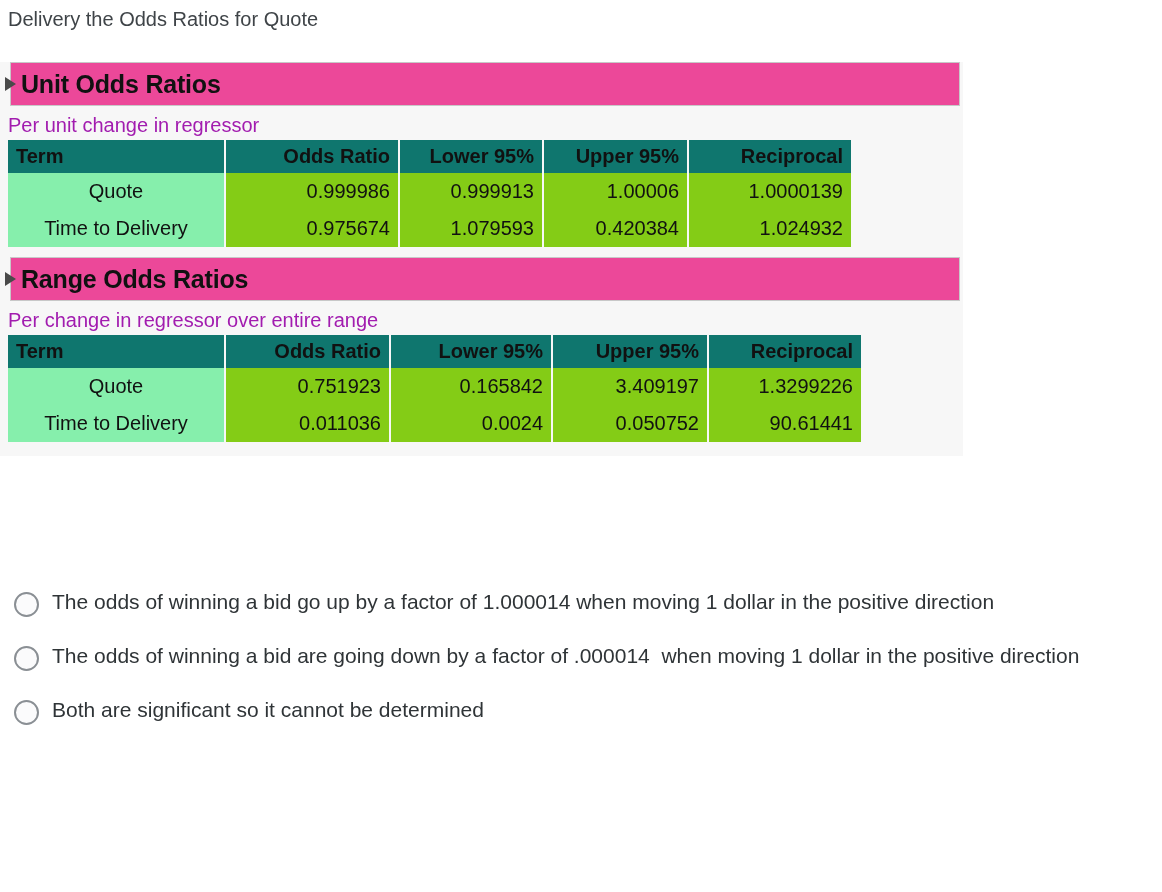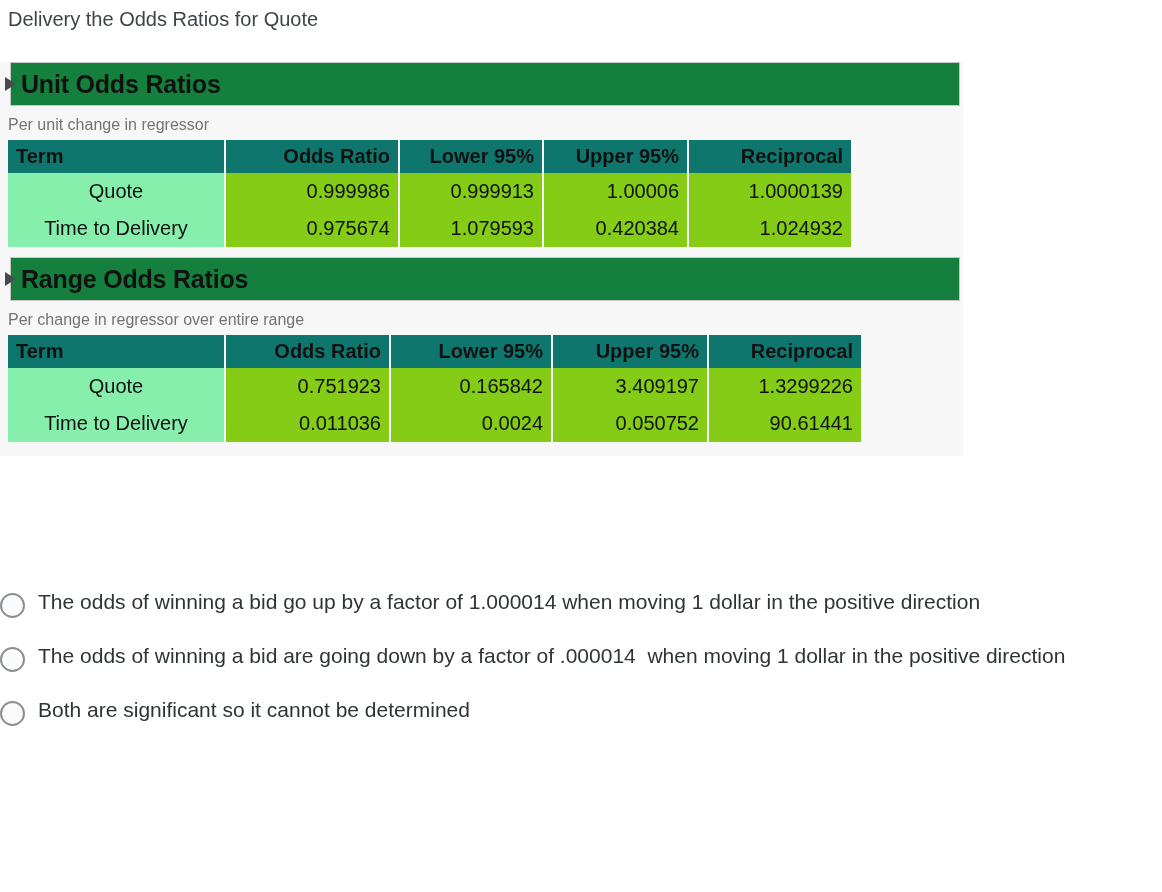--- a/index.html
+++ b/index.html
@@ -40,21 +40,21 @@
 
   .panel {
     position: relative;
   }
 
   .panel-header {
     position: relative;
     margin-left: 10px;
     margin-right: 3px;
     height: 44px;
-    background: #15803d;
+    background: #ec4899;
     border: 1px solid #c8c8c8;
     box-sizing: border-box;
     display: flex;
     align-items: center;
   }
   .panel-title {
     font-size: 25px;
     font-weight: 700;
     color: #111111;
     letter-spacing: -0.2px;
@@ -69,23 +69,23 @@
     top: 50%;
     transform: translateY(-50%);
     width: 0;
     height: 0;
     border-top: 7px solid transparent;
     border-bottom: 7px solid transparent;
     border-left: 11px solid #4a4a4a;
   }
 
   .panel-subtitle {
-    font-size: 16px;
+    font-size: 20px;
     line-height: 26px;
-    color: #737373;
+    color: #a21caf;
     padding: 6px 0 2px 8px;
     font-weight: 400;
   }
 
   
   table.jmp {
     border-collapse: separate;
     border-spacing: 2px 0;
     margin-left: 6px;
     font-size: 20px;
@@ -137,22 +137,23 @@
 
   
   .options {
     position: absolute;
     left: 0;
     top: 585px;
     width: 1162px;
   }
   .option {
     display: flex;
-    align-items: flex-end;
+    align-items: center;
     margin-bottom: 21px;
+    padding-left: 14px;
   }
   .radio {
     flex: 0 0 auto;
     width: 25px;
     height: 25px;
     border-radius: 50%;
     border: 2px solid #8a8f94;
     background: #fbfbfc;
     box-sizing: border-box;
     margin-top: 5px;

